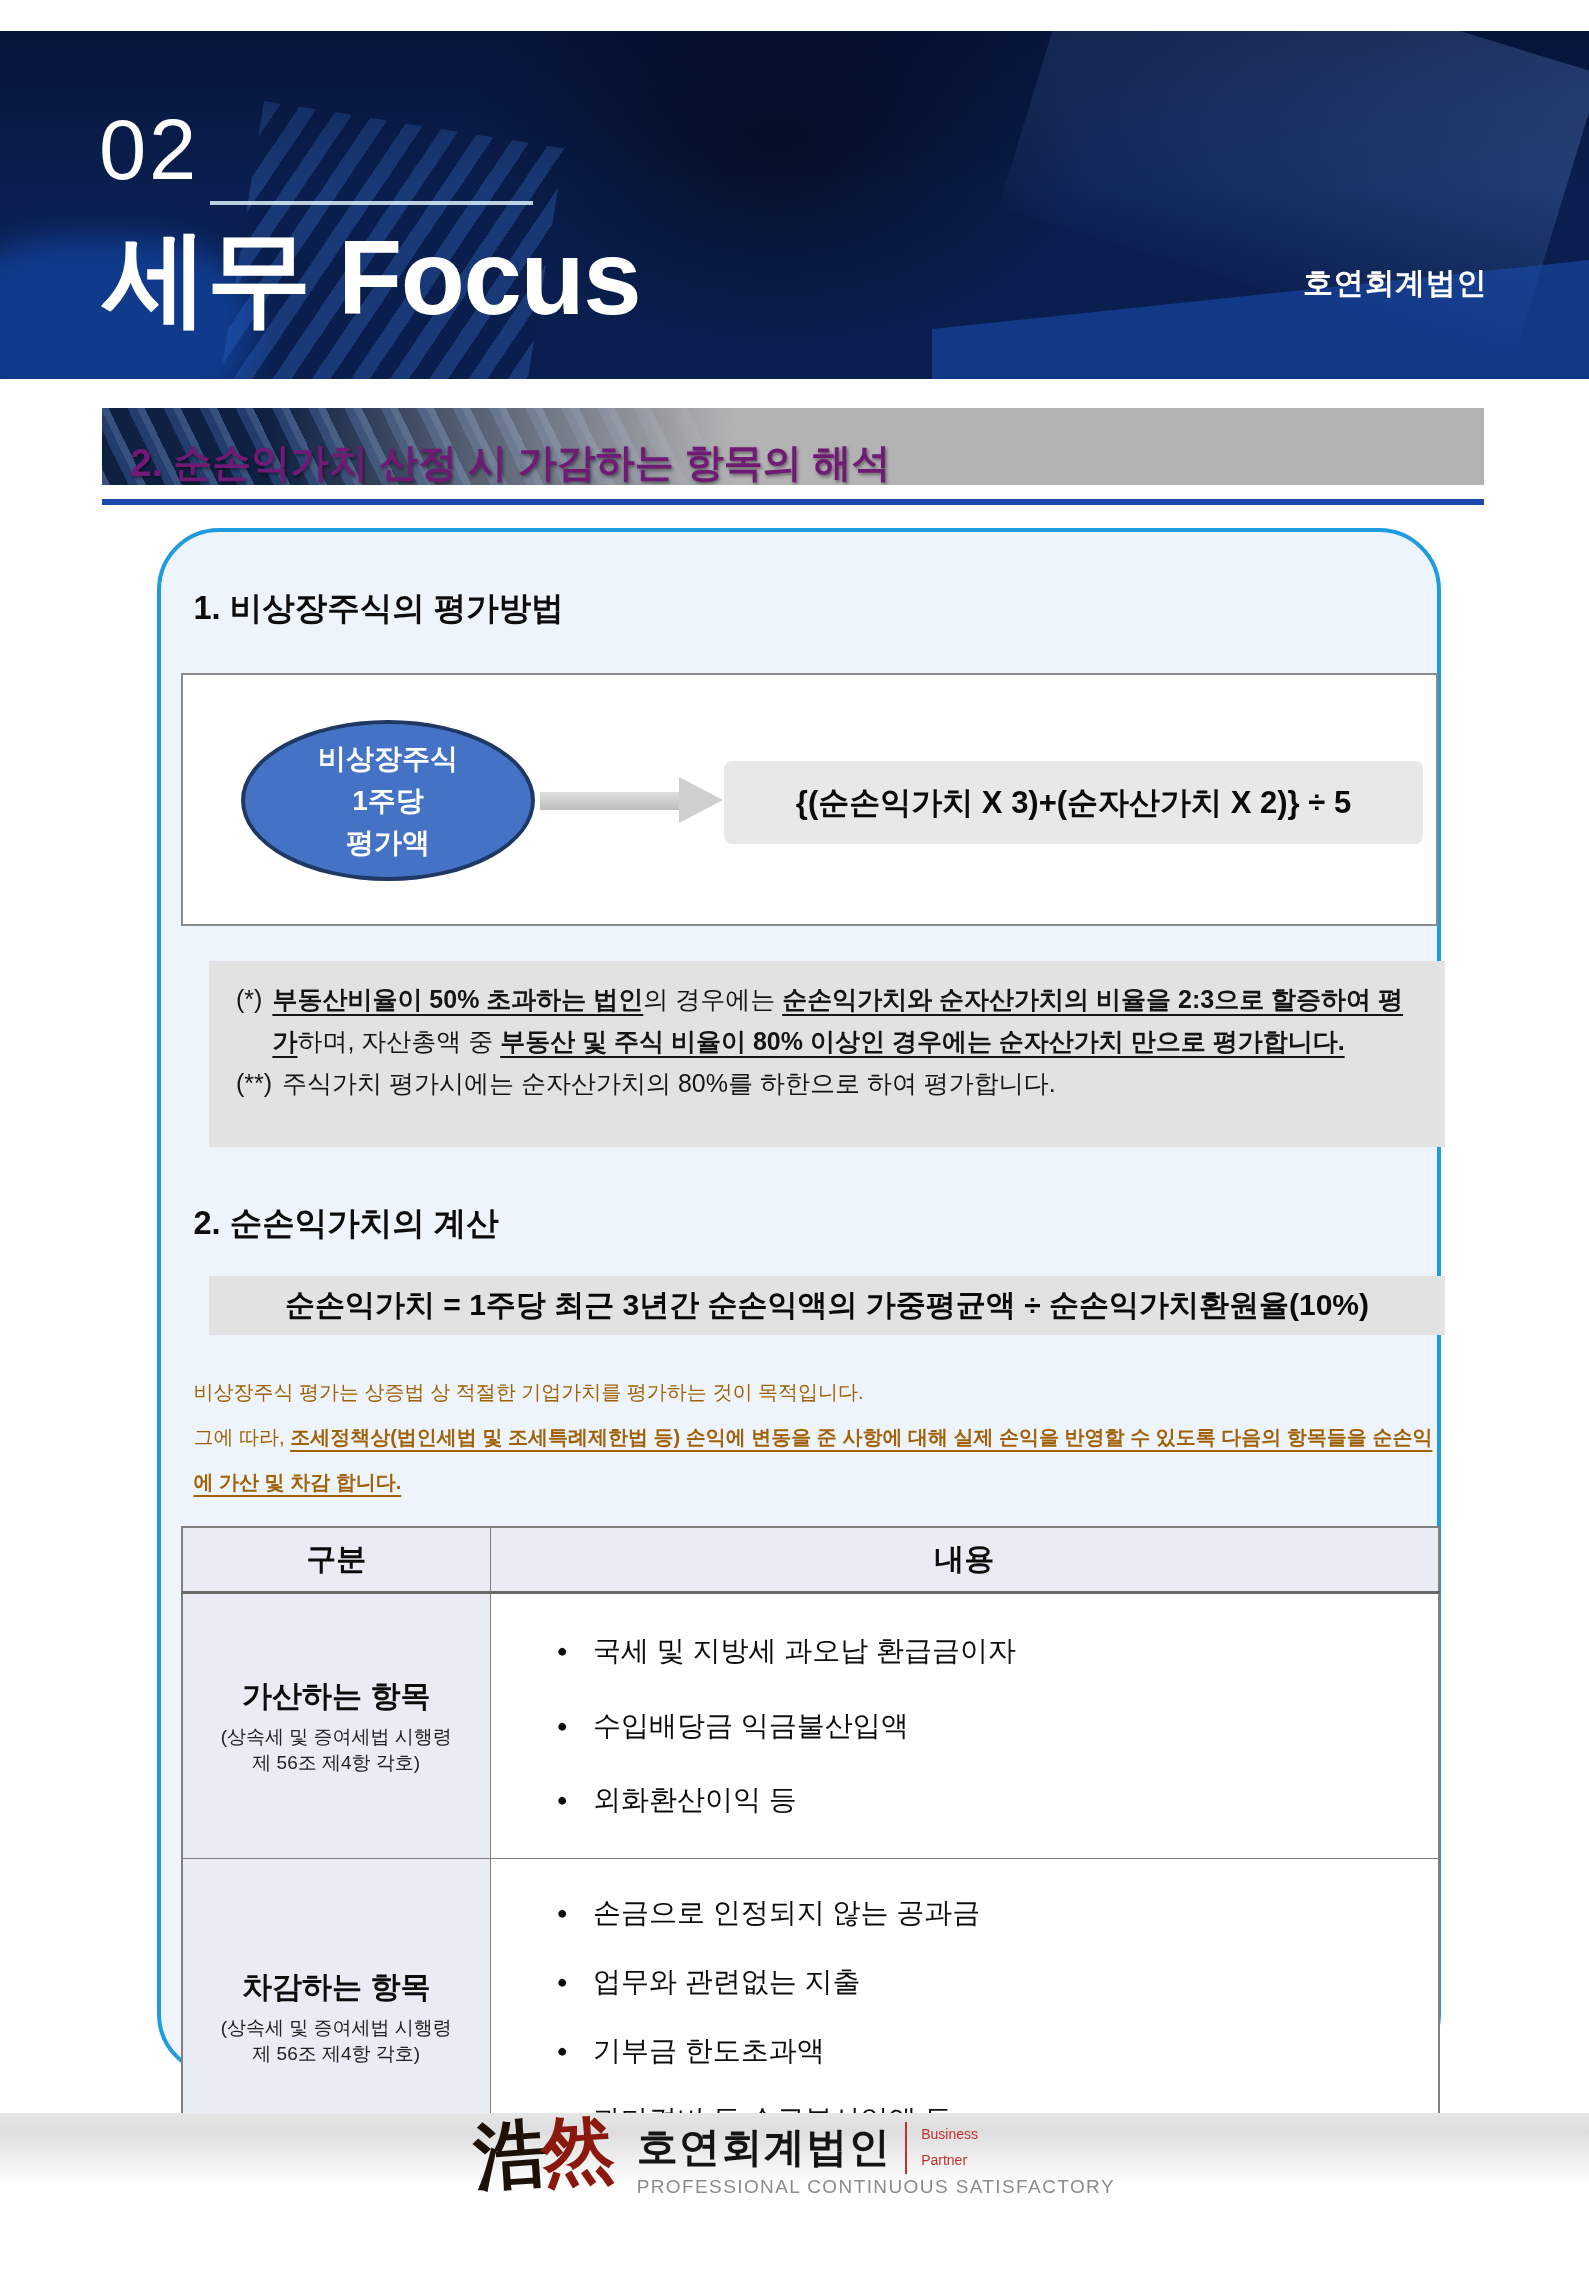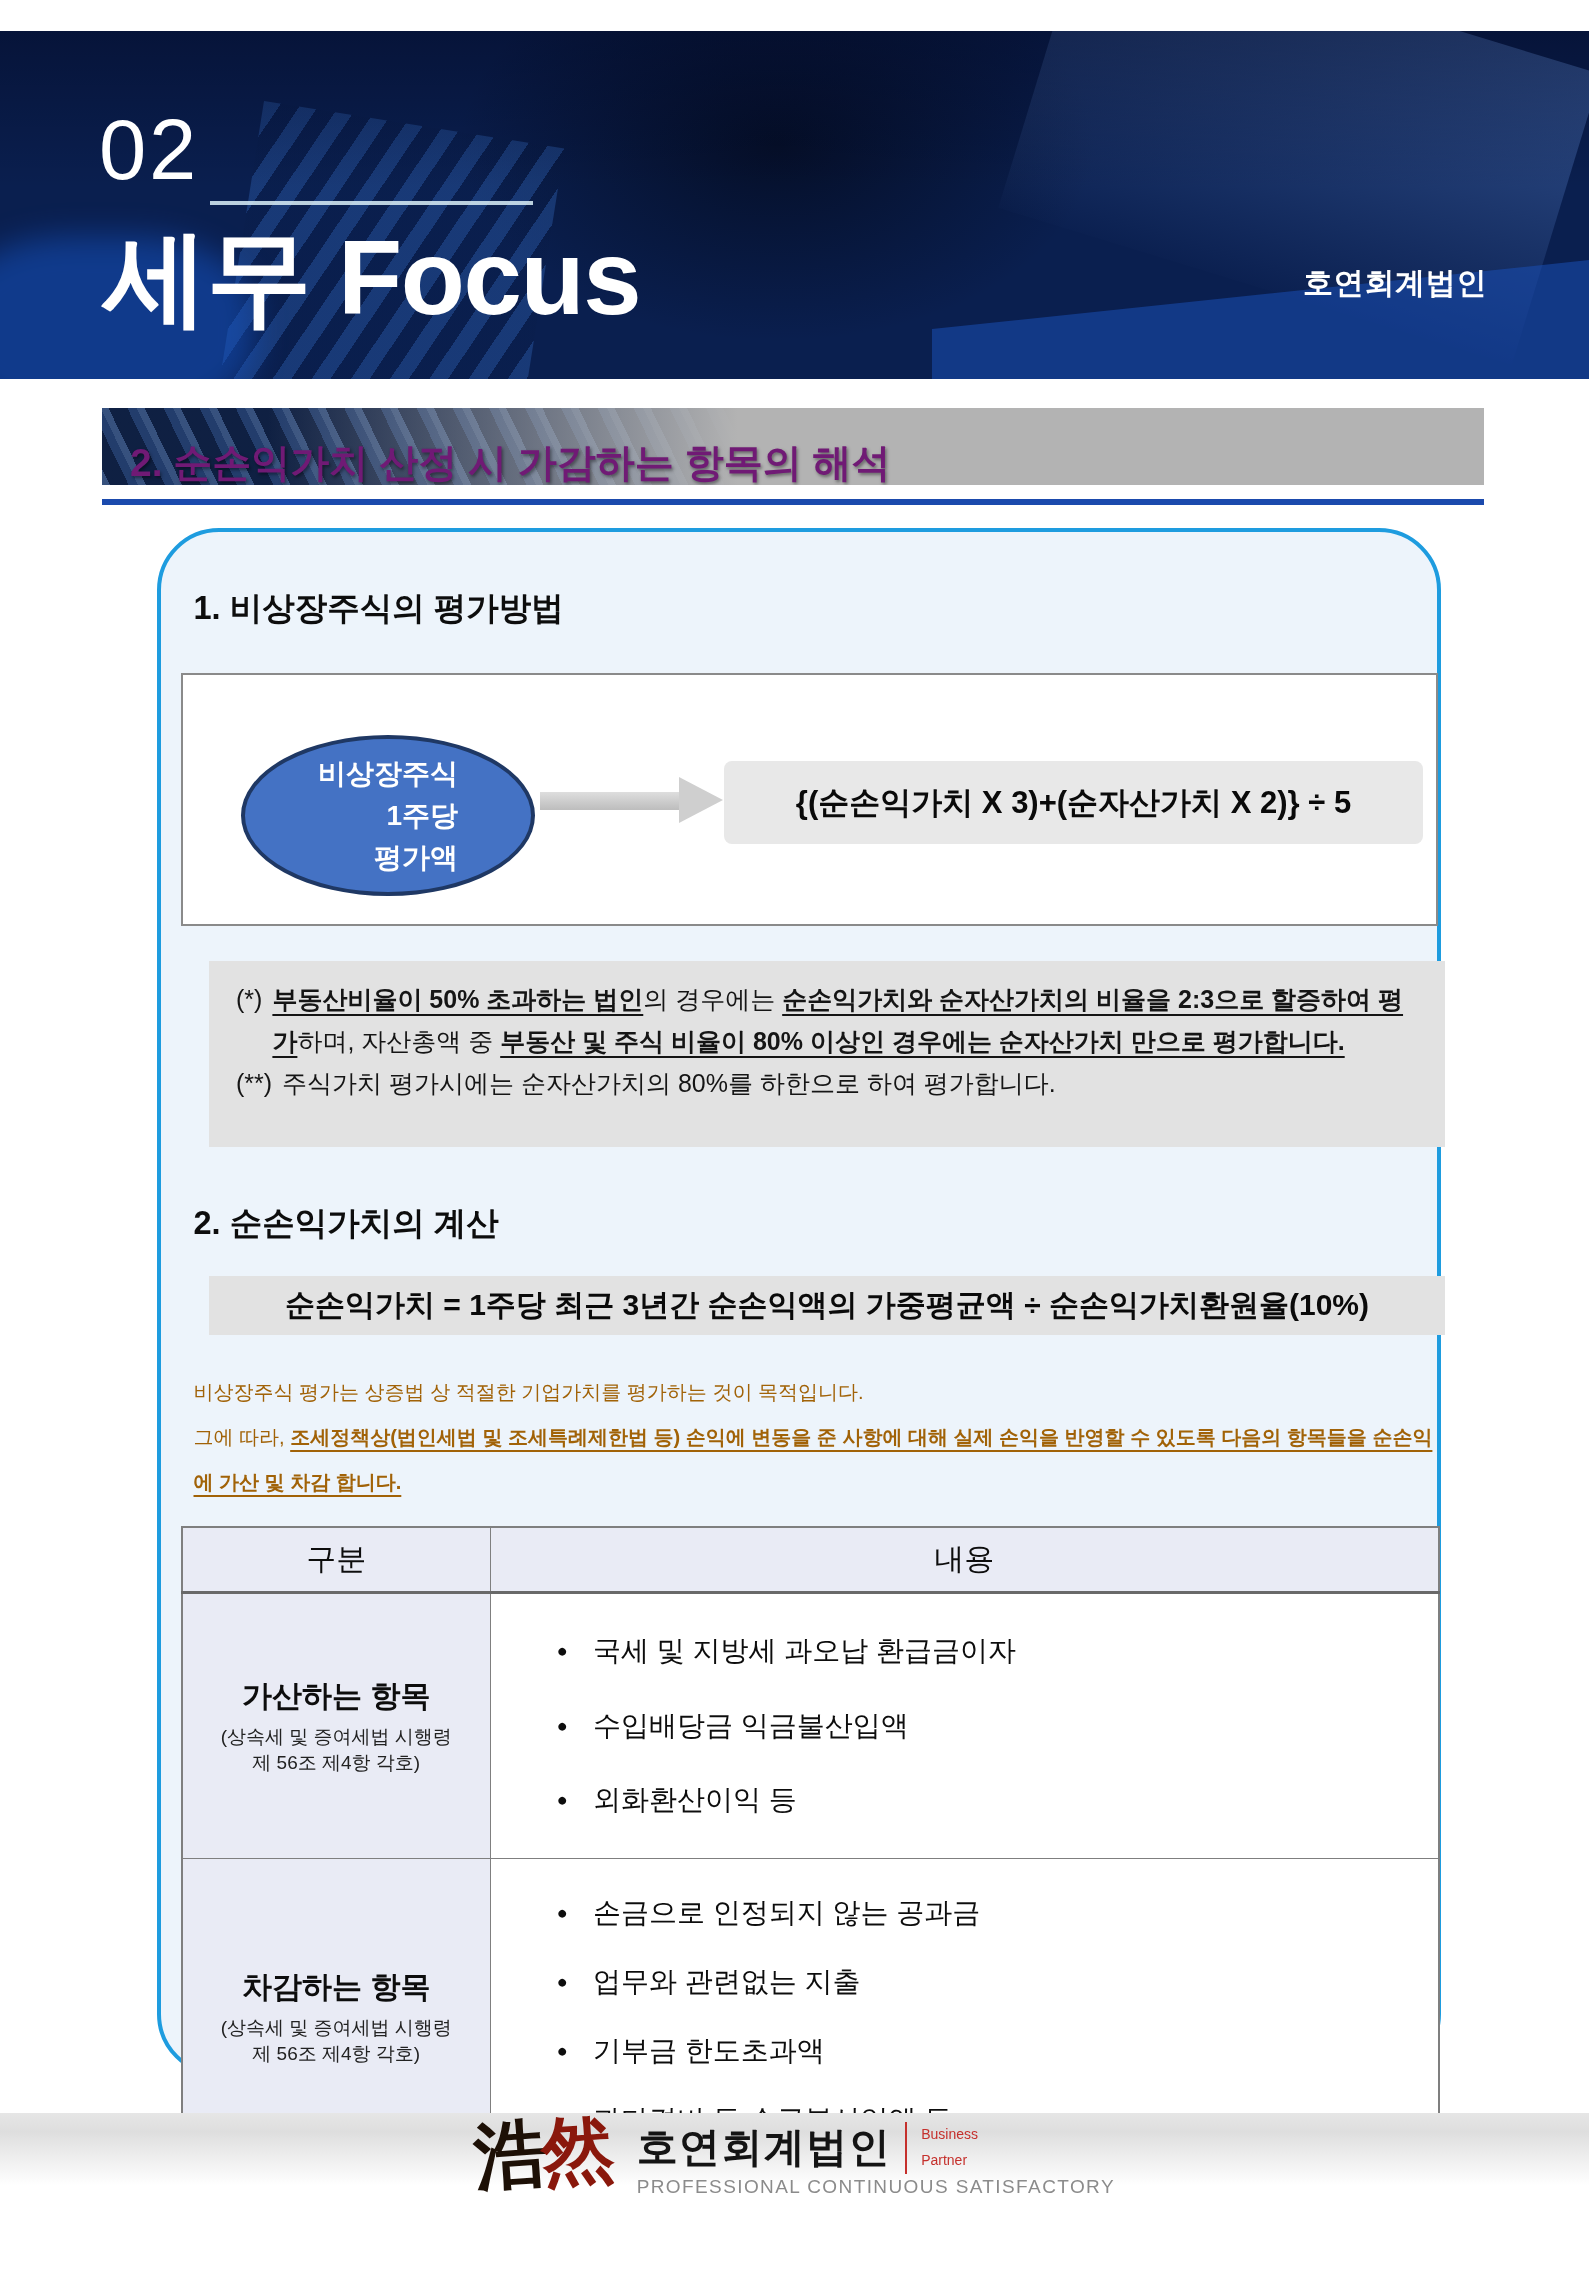--- a/index.html
+++ b/index.html
@@ -36,23 +36,23 @@
   .blue-rule{position:absolute;left:102px;top:499px;width:1382px;height:5.7px;background:var(--rule_blue,#1b4aad);}
   
   .roundbox{position:absolute;left:157px;top:528px;width:1284px;height:1548px;box-sizing:border-box;
     border:4.2px solid var(--box_border_blue,#1e9cdf);border-radius:62px;background:var(--box_bg,#edf4fb);}
   .sec-title{position:absolute;font-size:32.5px;font-weight:800;color:#0d0d0d;white-space:nowrap;}
   .s1-title{left:32.5px;top:55px;}
   .s2-title{left:32.5px;top:670px;}
   
   .diagram{position:absolute;left:20px;top:141px;width:1257px;height:253px;box-sizing:border-box;
     background:#fff;border:2.1px solid #8a8a8a;}
-  .ellipse{position:absolute;left:58px;top:60px;width:294px;height:161px;border-radius:50%;box-sizing:border-box;
+  .ellipse{position:absolute;left:58px;top:45px;width:294px;height:161px;border-radius:50%;box-sizing:border-box;
     background:var(--ellipse_fill,#4472c4);border:4.2px solid var(--ellipse_border,#1f3864);
-    display:flex;align-items:center;justify-content:center;text-align:right;
+    display:flex;align-items:center;justify-content:center;text-align:center;
     color:#fff;font-size:28px;font-weight:800;line-height:42px;white-space:pre-line;}
   .arrow-body{position:absolute;left:357px;top:117px;width:140px;height:18.4px;
     background:linear-gradient(180deg,#dedede,#bdbdbd);}
   .arrow-head{position:absolute;left:496px;top:102px;width:0;height:0;
     border-top:23px solid transparent;border-bottom:23px solid transparent;border-left:44px solid #cfcfcf;}
   .formula-box{position:absolute;left:541px;top:86px;width:699px;height:83px;background:#e8e8e8;
     display:flex;align-items:center;justify-content:center;
     font-size:31px;font-weight:800;color:#0a0a0a;white-space:nowrap;border-radius:8px;}
   
   .notes-box{position:absolute;left:48px;top:429px;width:1236px;box-sizing:border-box;min-height:186px;
@@ -65,21 +65,21 @@
   .formula-bar{position:absolute;left:48px;top:744px;width:1236px;height:59px;background:var(--note_bg,#e2e2e2);
     display:flex;align-items:center;justify-content:center;
     font-size:30px;font-weight:800;color:#0a0a0a;white-space:nowrap;}
   .paragraph{position:absolute;left:32.5px;top:838px;width:1245px;
     font-size:20px;line-height:45px;color:#a16207;white-space:pre-wrap;}
   
   .items-table{position:absolute;left:20px;top:994px;width:1259px;border-collapse:collapse;table-layout:fixed;
     border:2.1px solid var(--table_border,#7f7f7f);}
   .items-table th,.items-table td{border:1.4px solid var(--table_border,#7f7f7f);box-sizing:border-box;}
   .items-table thead th{height:65px;background:var(--table_head_bg,#e9ebf5);
-    font-size:30px;font-weight:400;color:#0d0d0d;border-bottom:3.5px solid #696969;}
+    font-size:30px;font-weight:700;color:#0d0d0d;border-bottom:3.5px solid #696969;}
   .col-label{width:308px;}
   .label-cell{background:var(--table_head_bg,#e9ebf5);text-align:center;vertical-align:middle;}
   .label-title{font-size:30px;font-weight:800;color:#0d0d0d;}
   .label-sub{font-size:19px;color:#222;margin:7px auto 0;width:233px;line-height:25.4px;}
   .items-cell{background:#fff;vertical-align:middle;padding:20px 14px 20px 66px;}
   .items-list{list-style:none;margin:0;padding:0;display:flex;flex-direction:column;justify-content:space-evenly;height:100%;}
   .items-list li{display:flex;align-items:center;font-size:28px;color:#0d0d0d;margin:15.5px 0;}
   .row-tall li{margin:18.4px 0;}
   .bullet{font-size:18.4px;margin-right:25.4px;color:#0d0d0d;}
   

